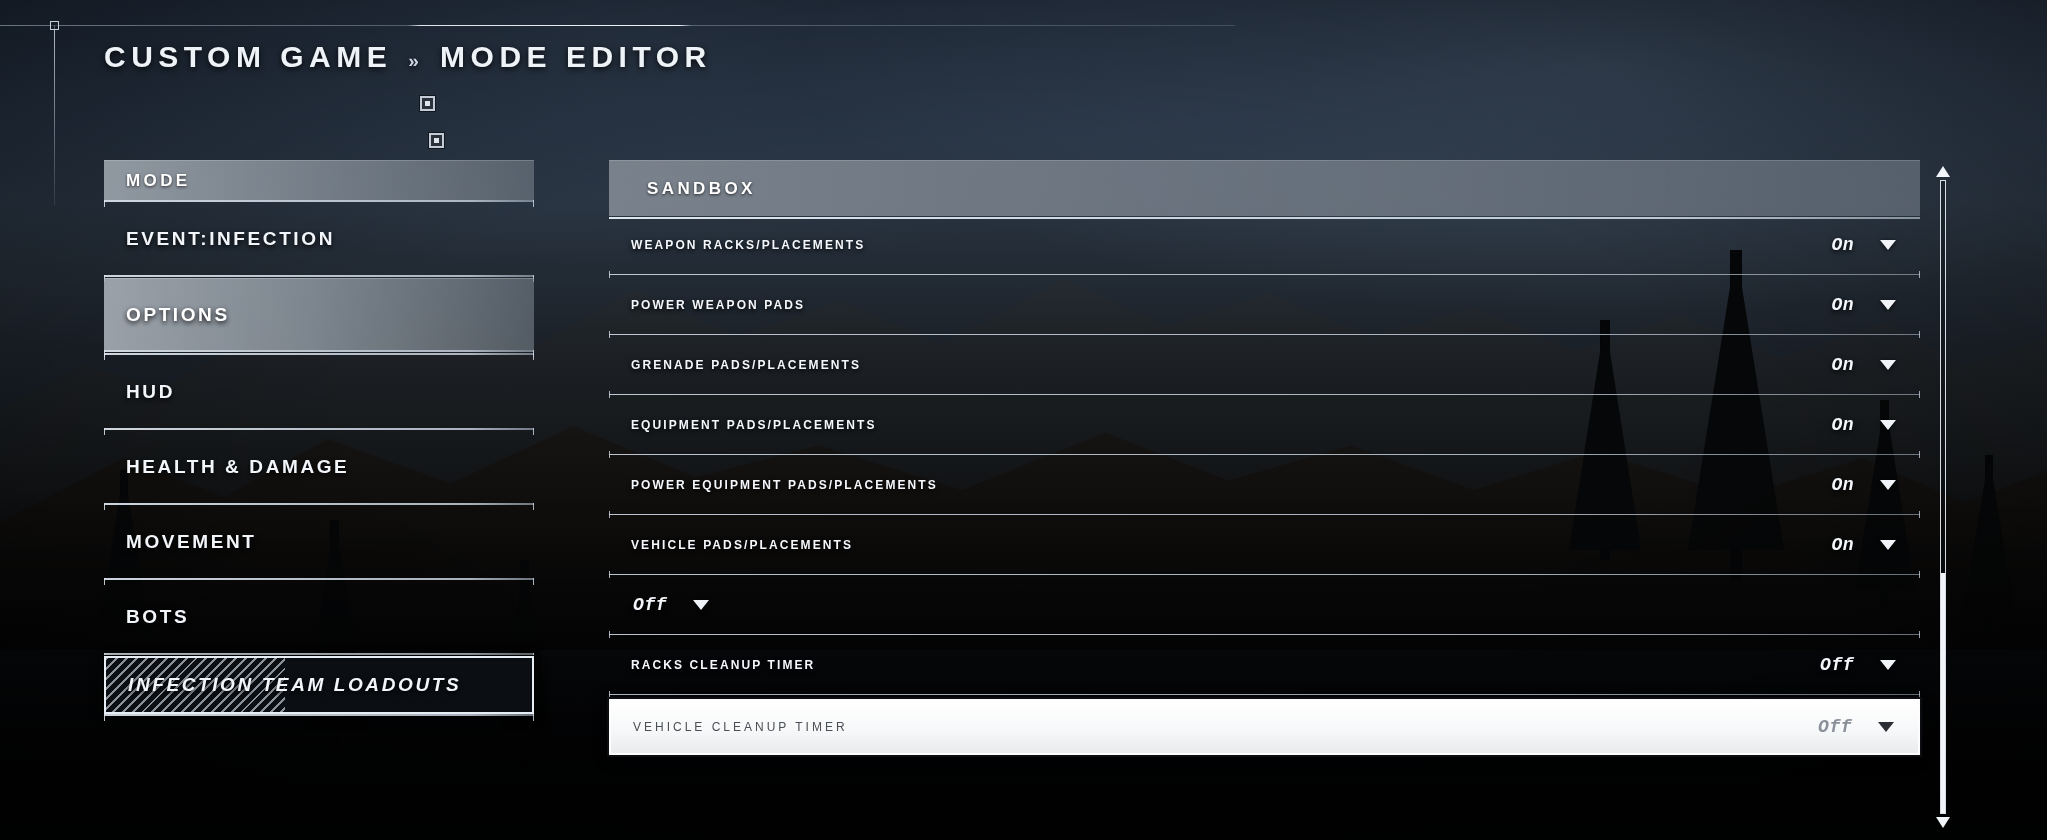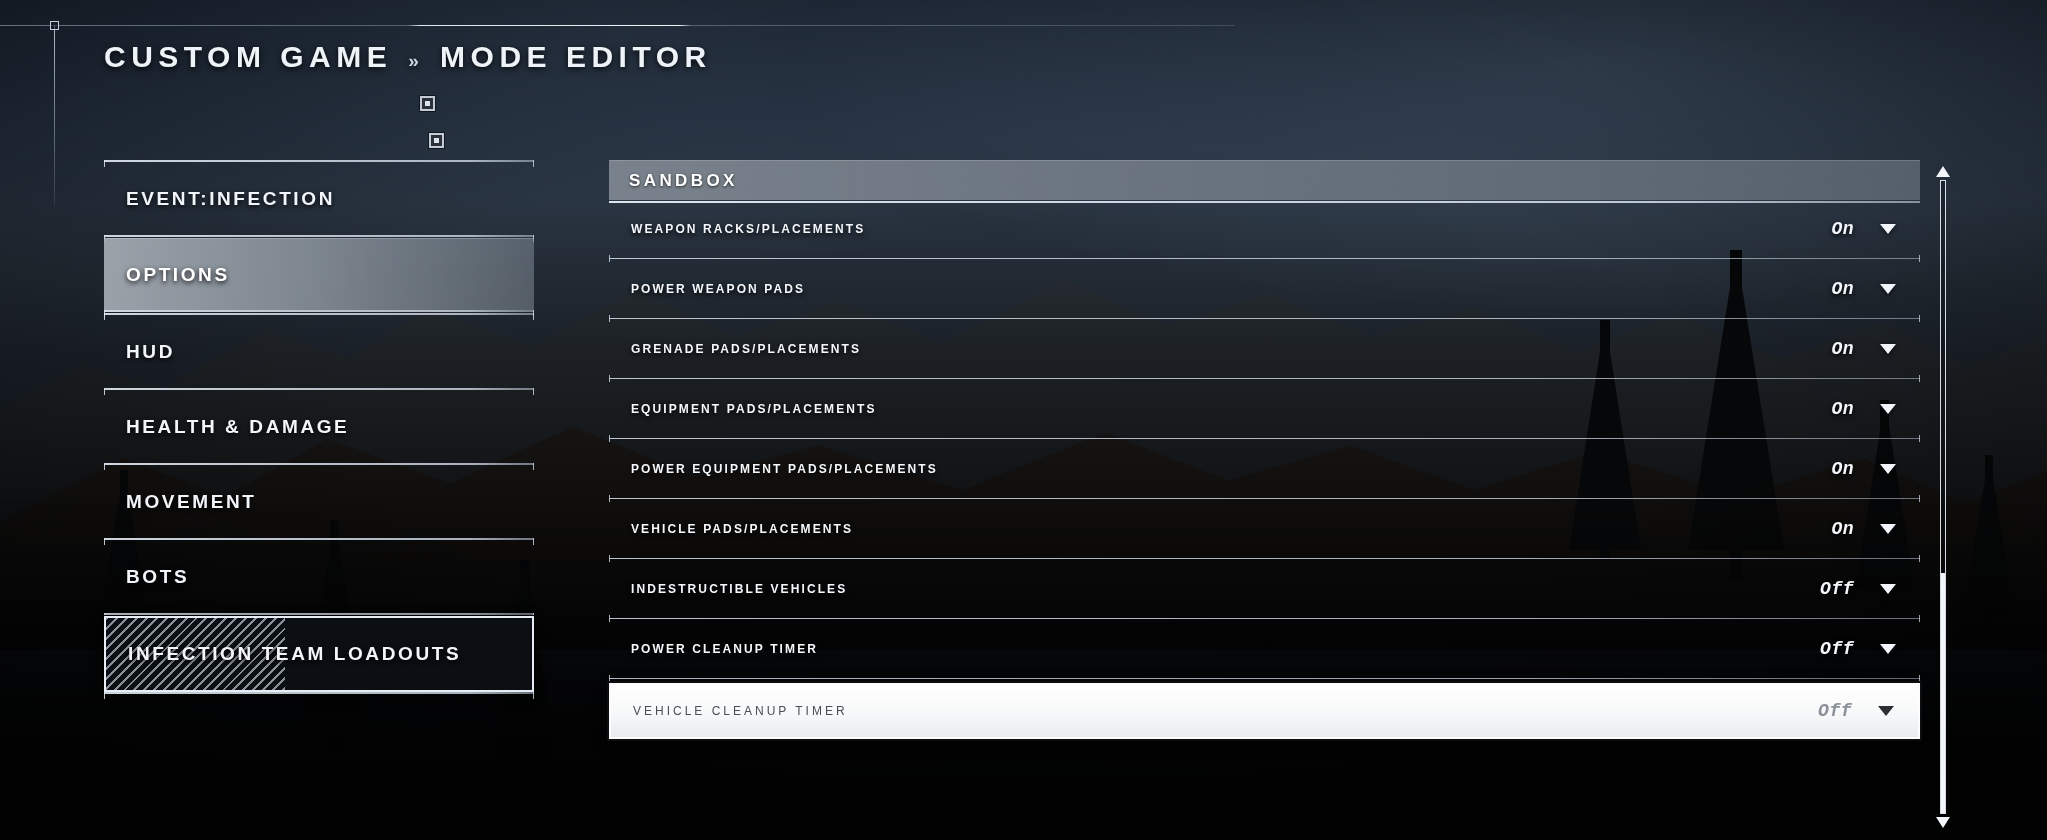--- a/index.html
+++ b/index.html
@@ -139,35 +139,36 @@
   .side-rule .cap-r {
     position:absolute; right:0; top:0; width:1px; height:7px;
     background:rgba(210,220,232,0.8);
   }
 
   
   .side-item.focus {
     border:2px solid #e8eef5;
     box-shadow:0 0 0 1px rgba(0,0,0,0.85), 0 2px 10px rgba(0,0,0,0.8);
     background:#0b0e12;
-    height:76px;
+    height:58px;
+    font-style:italic;
   }
   .side-item.focus .hatch {
     position:absolute; left:0; top:0; bottom:0; width:42%;
     background:repeating-linear-gradient(135deg,
       rgba(224,232,242,0.60) 0px, rgba(224,232,242,0.60) 2px,
       rgba(10,13,18,0) 2px, rgba(10,13,18,0) 7px);
   }
   .side-item.focus .lbl { position:relative; z-index:2; }
 
   
   #main { position:absolute; left:609px; top:160px; width:1311px; }
 
   .panel-head {
-    height:40px; display:flex; align-items:center; padding-left:20px;
+    height:56px; display:flex; align-items:center; padding-left:38px;
     background:linear-gradient(90deg, rgba(128,136,146,0.92) 0%, rgba(118,127,138,0.85) 40%, rgba(104,114,126,0.72) 100%);
     border-top:1px solid rgba(255,255,255,0.16);
     text-align:right;
   }
   .panel-head span {
     font-size:17px; font-weight:bold; letter-spacing:3.4px; color:#fff;
     text-shadow:0 1px 3px rgba(0,0,0,0.7);
   }
   .panel-head-rule {
     height:3px; position:relative;
@@ -275,20 +276,23 @@
   </div>
   <div class="btnprompt" style="margin-left:40px;">
       <i></i>
     </div>
   <div class="btnprompt" style="margin-left:58px;">
       <i></i>
     </div>
 </div>
 
 <div id="sidebar">
+  <div class="side-head">
+    <span>MODE</span>
+  </div>
   <div class="side-rule">
       <span class="cap-r"></span>
     </div>
 
   <div class="side-item">
     <span class="lbl">EVENT:INFECTION</span>
   </div>
   <div class="side-rule">
       <span class="cap-r"></span>
     </div>
@@ -407,32 +411,31 @@
     <span class="valwrap">
       <span class="val">On</span>
       <span class="caret"></span>
     </span>
   </div>
   <div class="opt-rule">
       <span class="cap-r"></span>
     </div>
 
   <div class="opt-row">
-    <span class="name">INDESTRUCTIBLE VEHICLES</span>
     <span class="valwrap">
       <span class="val">Off</span>
       <span class="caret"></span>
     </span>
   </div>
   <div class="opt-rule">
       <span class="cap-r"></span>
     </div>
 
   <div class="opt-row">
-    <span class="name">POWER CLEANUP TIMER</span>
+    <span class="name">RACKS CLEANUP TIMER</span>
     <span class="valwrap">
       <span class="val">Off</span>
       <span class="caret"></span>
     </span>
   </div>
   <div class="opt-rule">
       <span class="cap-r"></span>
     </div>
 
   <div class="opt-row sel">

